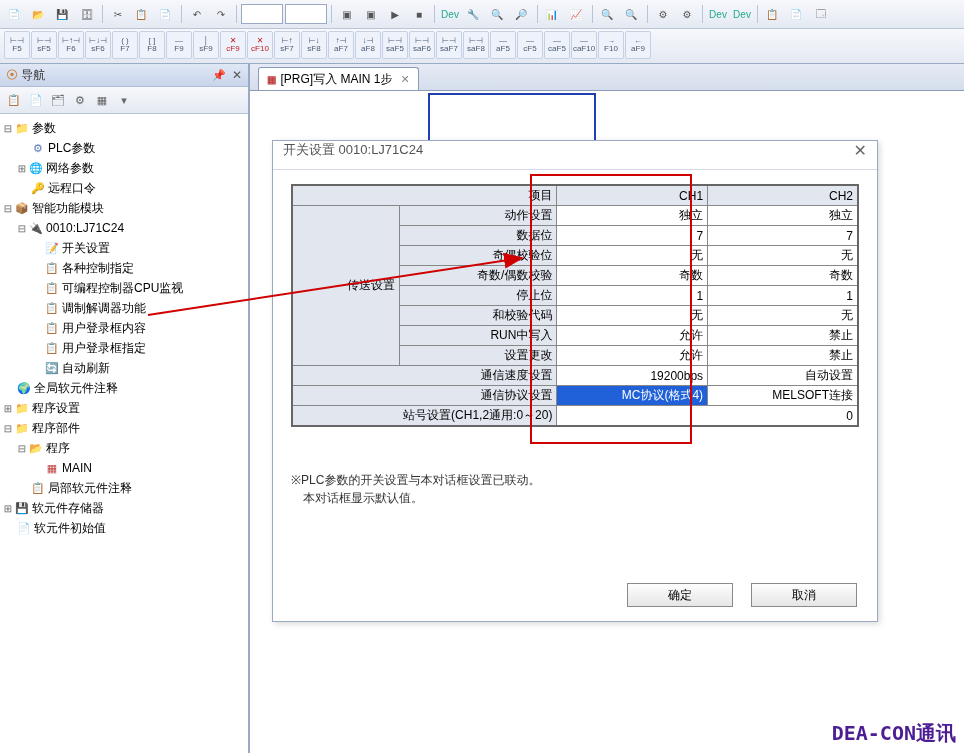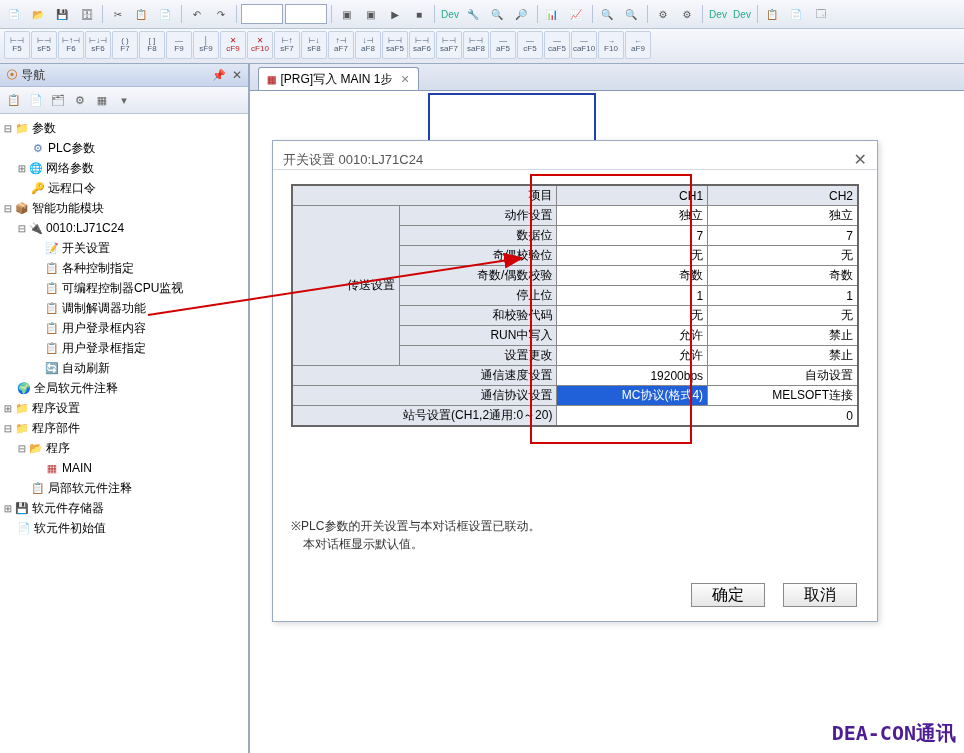--- a/index.html
+++ b/index.html
@@ -28,32 +28,32 @@
 .i-doc{color:#888}
 .i-green{color:#339933}
 .content{flex:1;background:#fff;position:relative}
 .tabs{background:linear-gradient(#e6ebf5,#d5deec);height:26px;display:flex;align-items:flex-end;padding:0 8px;border-bottom:1px solid #8a9ab8}
 .tab{background:#fff;border:1px solid #8a9ab8;border-bottom:none;border-radius:3px 3px 0 0;height:22px;display:flex;align-items:center;padding:0 8px;gap:4px;font-size:12px}
 .tab .tic{color:#c04040;font-weight:bold;font-size:10px}
 .tab .tx{color:#888;cursor:pointer;font-size:11px;margin-left:4px}
 .canvas{position:relative;height:calc(100% - 26px);background:#fff}
 .blue-rect{position:absolute;left:178px;top:2px;width:164px;height:52px;border:2px solid #2040b0}
 .dialog{position:absolute;left:272px;top:140px;width:604px;height:480px;background:#fff;border:1px solid #9aa9c4;box-shadow:2px 2px 6px rgba(0,0,0,.15)}
-.dlg-title{height:28px;background:#fff;border-bottom:1px solid #d4d9e4;display:flex;align-items:flex-end;padding:0 10px;color:#555;font-size:13px}
+.dlg-title{height:28px;background:#fff;border-bottom:1px solid #d4d9e4;display:flex;align-items:flex-start;padding:0 10px;color:#555;font-size:13px}
 .dlg-title .dx{margin-left:auto;font-size:16px;color:#666;cursor:pointer;font-weight:normal}
 .dlg-body{padding:14px 18px 10px}
 table.cfg{width:100%;border-collapse:collapse;border:2px solid #666}
 table.cfg td,table.cfg th{border:1px solid #888;height:19px;text-align:right;font-size:12px;background:#fff;padding:0 4px}
 table.cfg th{background:#e2e6ef;font-weight:normal}
 table.cfg .rowhdr{background:#e2e6ef;white-space:nowrap}
 table.cfg .hl{background:#2060d8;color:#fff}
 .red-box{position:absolute;border:2px solid #d00000;pointer-events:none}
-.note{margin-top:90px;font-size:12px;color:#333;line-height:1.5}
+.note{margin-top:44px;font-size:12px;color:#333;line-height:1.5}
 .dlg-buttons{position:absolute;right:20px;bottom:14px;display:flex;gap:18px}
-.dlg-buttons button{width:74px;height:24px;background:linear-gradient(#fdfdfd,#e6e6e6);border:1px solid #8a8a8a;font-size:16px;cursor:pointer}
+.dlg-buttons button{width:106px;height:24px;background:linear-gradient(#fdfdfd,#e6e6e6);border:1px solid #8a8a8a;font-size:12px;cursor:pointer}
 .arrow-svg{position:absolute;left:0;top:0;pointer-events:none}
 .watermark{position:absolute;right:8px;bottom:6px;color:#4c1d95;font-size:20px;font-family:Consolas,monospace;font-weight:bold}
 </style>
 </head>
 <body>
 
 <div class="toolbar">
   <div class="btn">📄</div>
   <div class="btn">📂</div>
   <div class="btn">💾</div>

